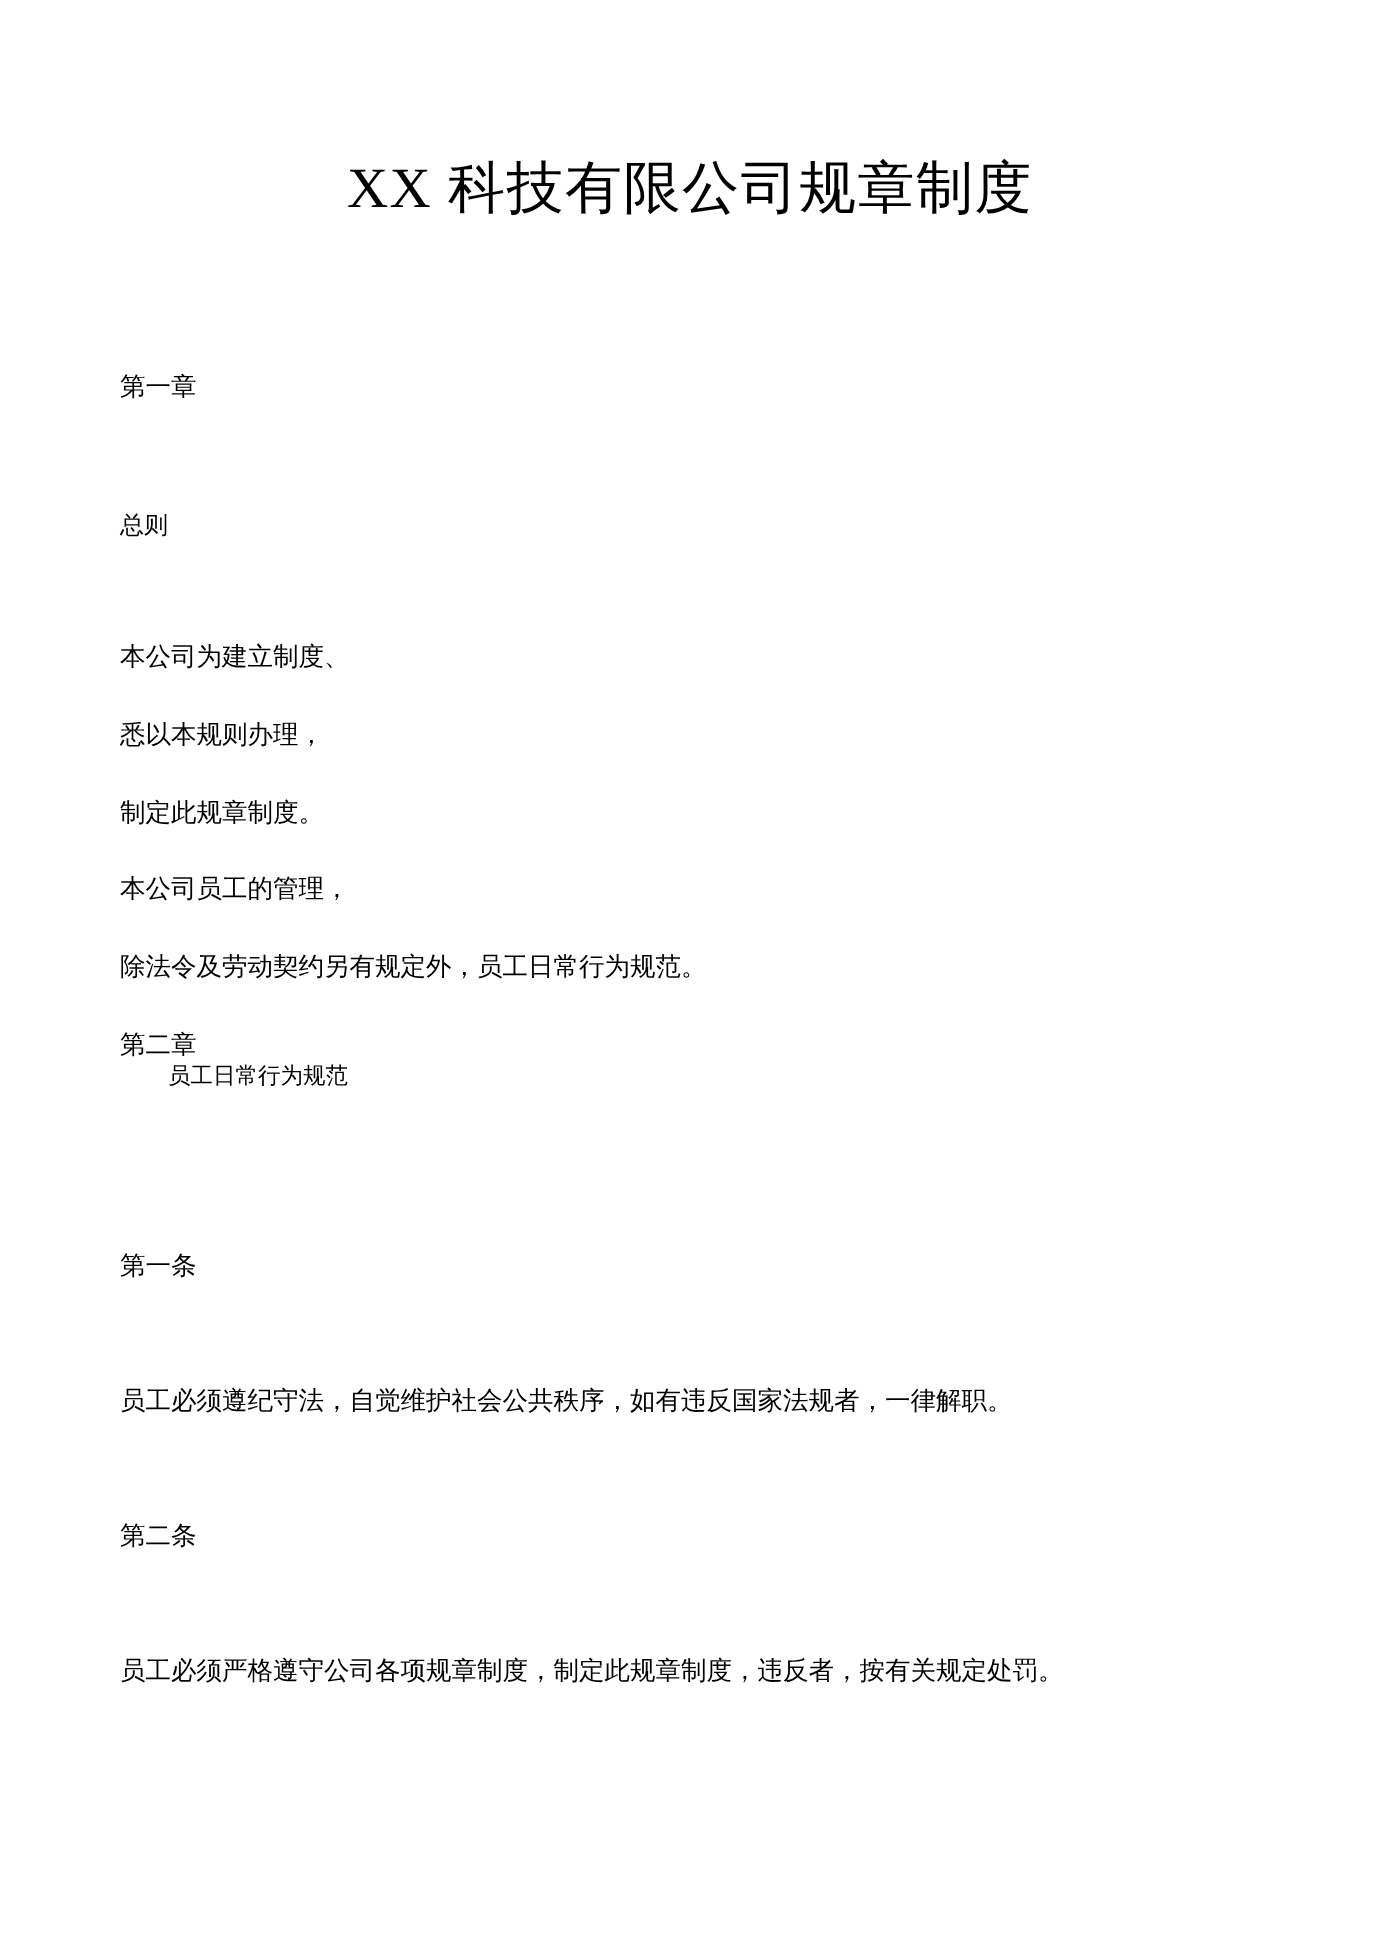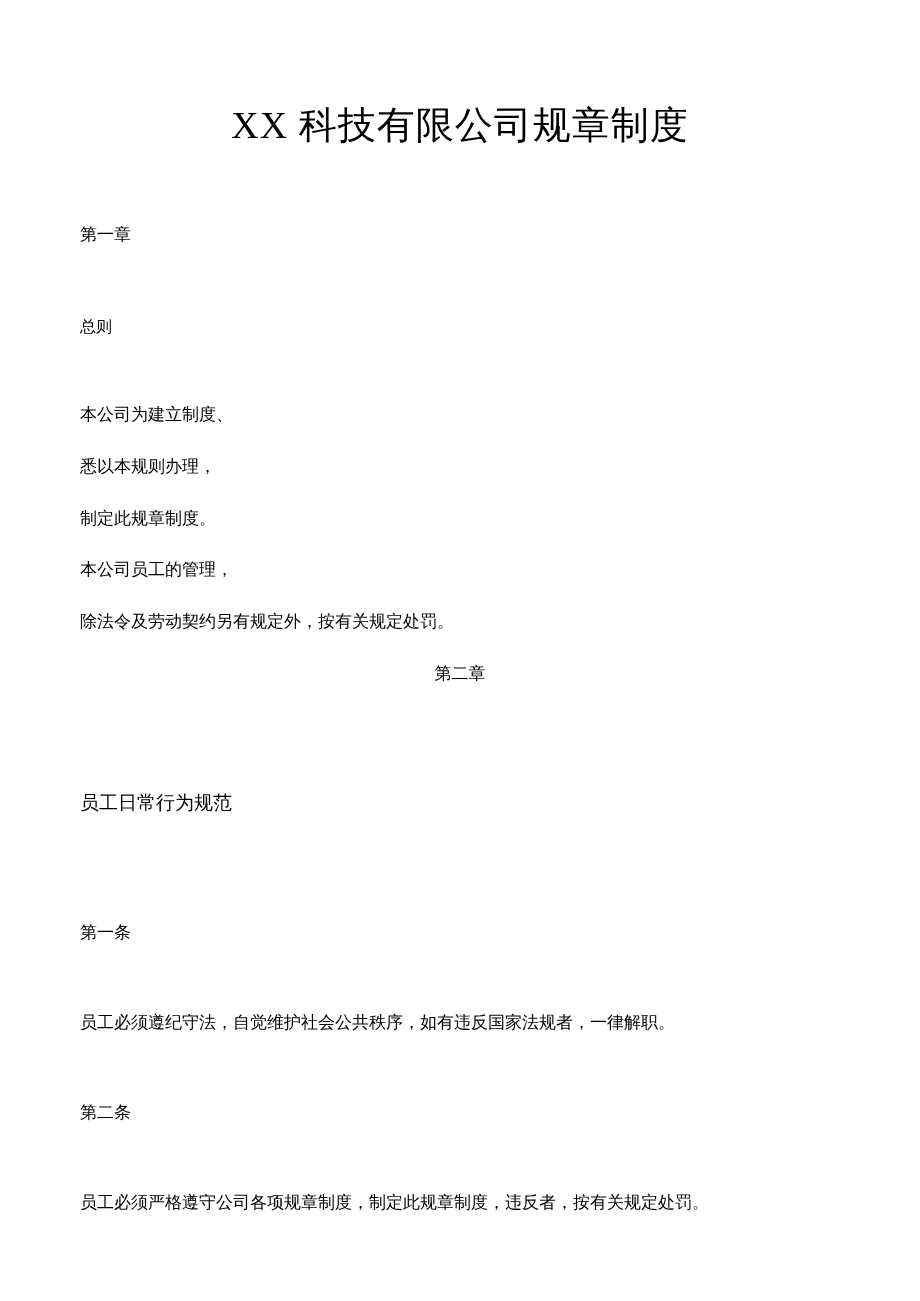--- a/index.html
+++ b/index.html
@@ -11,45 +11,44 @@
       width: 920px;
       height: 1301px;
       background: #ffffff;
       font-family: "SimSun", "宋体", serif;
       color: #000000;
       padding: 100px 80px 40px 80px;
     }
     .title {
       font-size: 38px;
       text-align: center;
-      margin-bottom: 72px;
+      margin-bottom: 95px;
       font-weight: normal;
       letter-spacing: 1px;
     }
     .chapter-label {
       font-size: 17px;
       margin-bottom: 71px;
     }
     .section-heading {
       font-size: 16px;
       margin-bottom: 65px;
     }
     .para {
       font-size: 17px;
       line-height: 1.4;
       margin-bottom: 28px;
     }
     .chapter2-label {
       font-size: 17px;
-      margin-bottom: 105px;
-      text-align: center;
     }
     .section2-heading {
-      font-size: 19px;
+      font-size: 15px;
       margin-bottom: 105px;
+      margin-left: 32px;
     }
     .article-label {
       font-size: 17px;
       margin-bottom: 65px;
     }
     .article-text {
       font-size: 17px;
       line-height: 1.6;
       margin-bottom: 65px;
       max-width: 680px;
@@ -61,21 +60,21 @@
 <h1 class="title">XX 科技有限公司规章制度</h1>
 
 <div class="chapter-label">第一章</div>
 
 <div class="section-heading">总则</div>
 
 <div class="para">本公司为建立制度、</div>
 <div class="para">悉以本规则办理，</div>
 <div class="para">制定此规章制度。</div>
 <div class="para">本公司员工的管理，</div>
-<div class="para">除法令及劳动契约另有规定外，按有关规定处罚。</div>
+<div class="para">除法令及劳动契约另有规定外，员工日常行为规范。</div>
 
 <div class="chapter2-label">第二章</div>
 
 <div class="section2-heading">员工日常行为规范</div>
 
 <div class="article-label">第一条</div>
 <div class="article-text">员工必须遵纪守法，自觉维护社会公共秩序，如有违反国家法规者，一律解职。</div>
 
 <div class="article-label">第二条</div>
 <div class="article-text">员工必须严格遵守公司各项规章制度，制定此规章制度，违反者，按有关规定处罚。</div>

